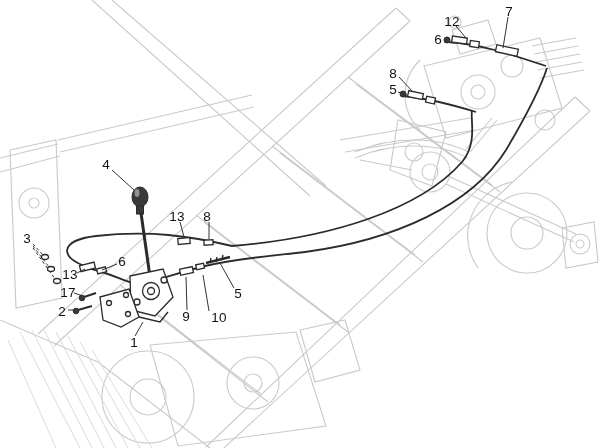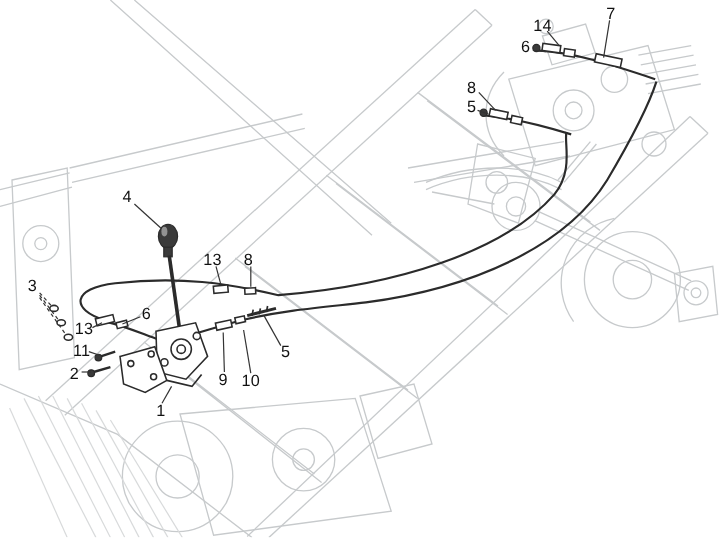--- a/index.html
+++ b/index.html
@@ -195,25 +195,25 @@
       <path class="leader" d="M 398,92 L 407,95"></path>
     </g>
   </svg>
 
   <span class="callout" style="left:106px;top:164px">4</span>
   <span class="callout" style="left:27px;top:238px">3</span>
   <span class="callout" style="left:177px;top:216px">13</span>
   <span class="callout" style="left:207px;top:216px">8</span>
   <span class="callout" style="left:70px;top:274px">13</span>
   <span class="callout" style="left:122px;top:261px">6</span>
-  <span class="callout" style="left:68px;top:292px">11</span>
+  <span class="callout" style="left:68px;top:292px">17</span>
   <span class="callout" style="left:62px;top:311px">2</span>
   <span class="callout" style="left:134px;top:342px">1</span>
   <span class="callout" style="left:186px;top:316px">9</span>
-  <span class="callout" style="left:209px;top:317px">10</span>
+  <span class="callout" style="left:219px;top:317px">10</span>
   <span class="callout" style="left:238px;top:293px">5</span>
-  <span class="callout" style="left:452px;top:21px">14</span>
+  <span class="callout" style="left:452px;top:21px">12</span>
   <span class="callout" style="left:509px;top:11px">7</span>
   <span class="callout" style="left:438px;top:39px">6</span>
   <span class="callout" style="left:393px;top:73px">8</span>
   <span class="callout" style="left:393px;top:89px">5</span>
 
 </div>
 
 </body></html>

